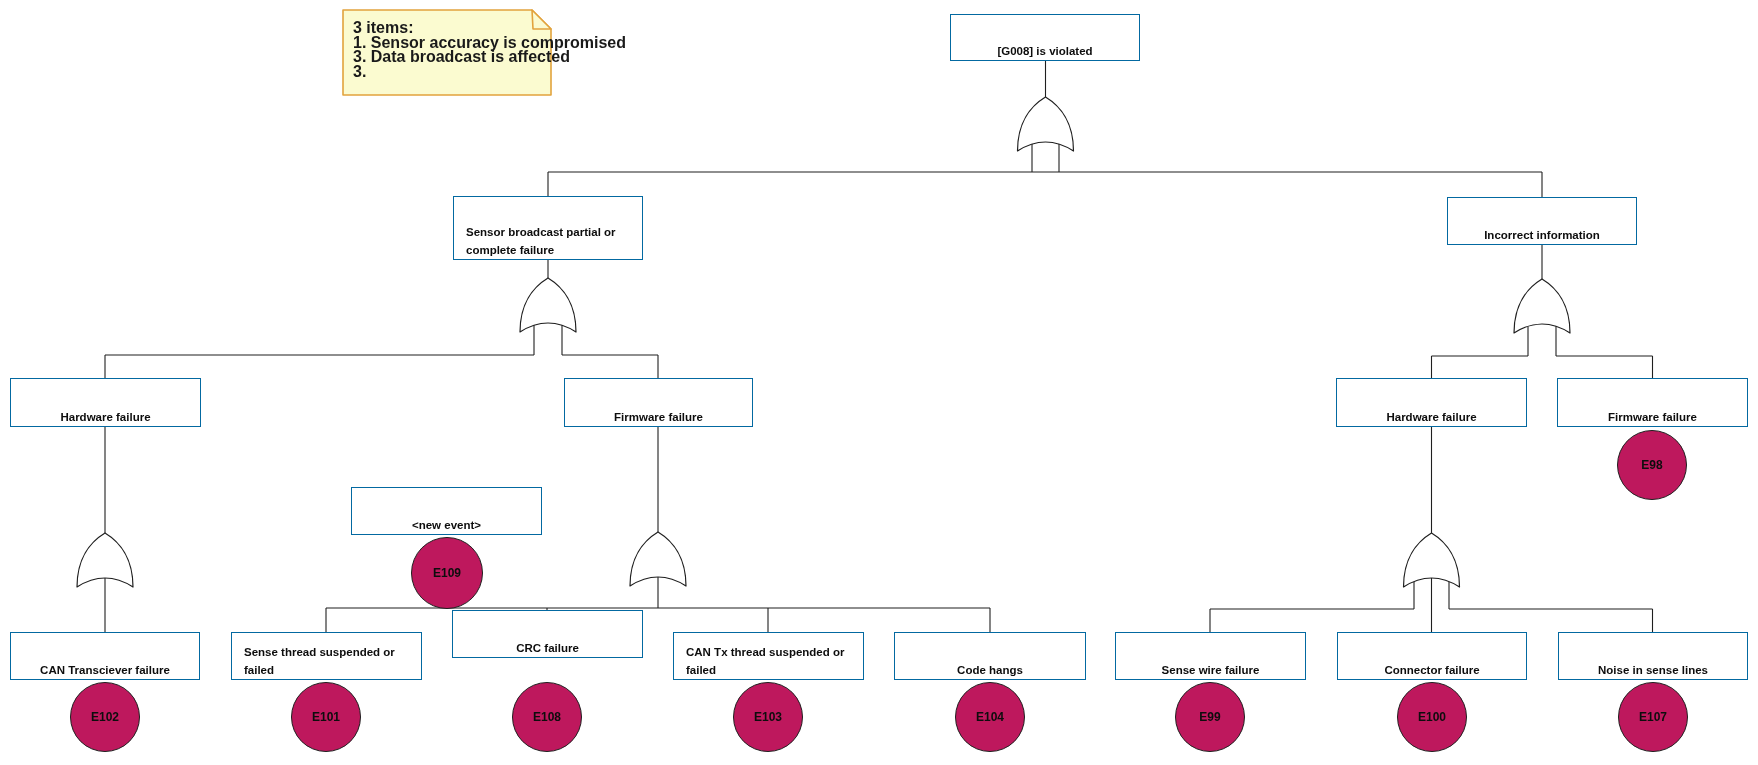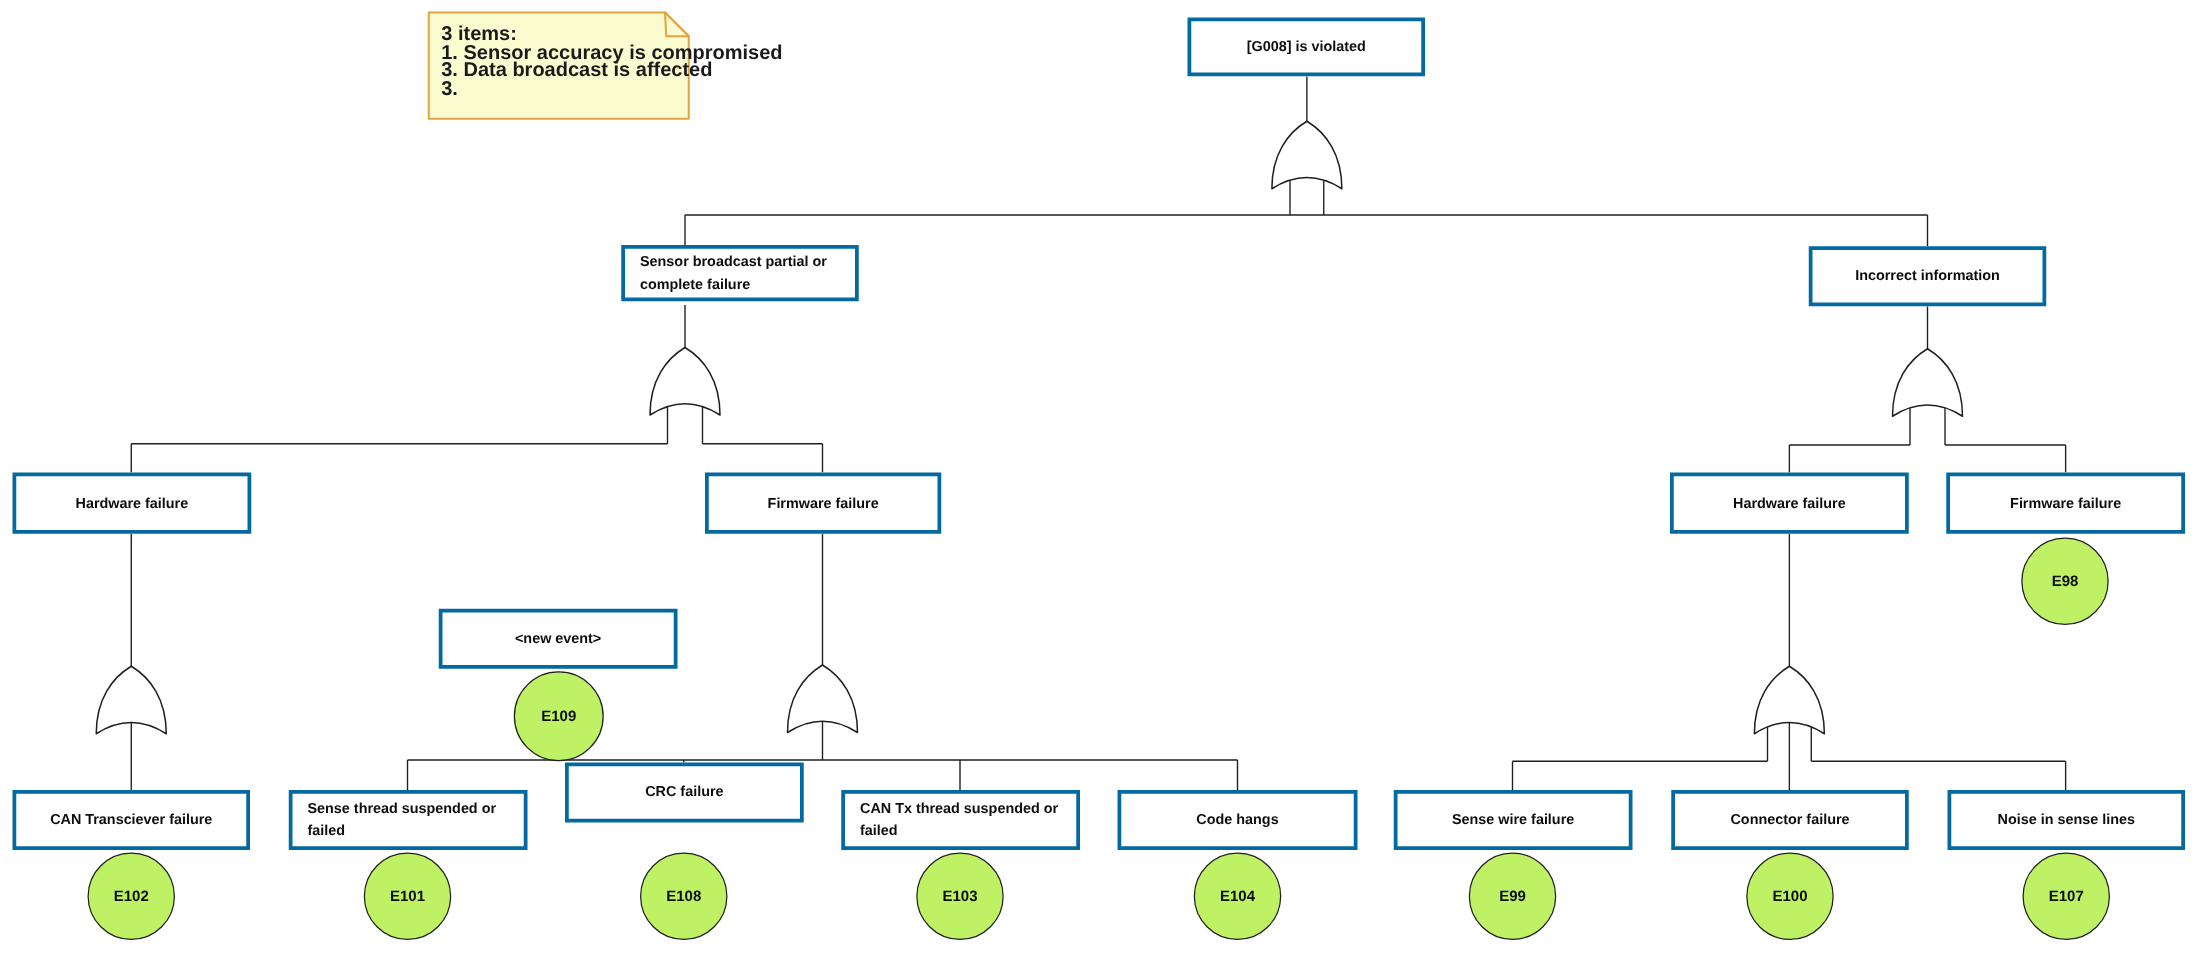--- a/index.html
+++ b/index.html
@@ -4,28 +4,28 @@
 <title>Fault Tree Diagram</title>
 <style>
   html,body{margin:0;padding:0;background:#ffffff;}
   #canvas{
     position:relative;width:1758px;height:765px;background:#ffffff;
     font-family:"Liberation Sans",sans-serif;overflow:hidden;
   }
   #wires{position:absolute;left:0;top:0;width:1758px;height:765px;}
   .event-box{
     position:absolute;box-sizing:border-box;background:#ffffff;
-    border:3px solid #0369a1;color:#0d0d0d;
-    display:flex;align-items:center;justify-content:center;
+    border:1px solid #0369a1;color:#0d0d0d;
+    display:flex;align-items:flex-end;justify-content:center;
     text-align:center;font-size:11.5px;font-weight:bold;line-height:18px;
     white-space:pre-line;
   }
   .event-box.align-left{justify-content:flex-start;text-align:left;padding:0 8px 0 12px;}
   .basic-event{
-    position:absolute;box-sizing:border-box;background:#bef264;
+    position:absolute;box-sizing:border-box;background:#be185d;
     border:1px solid #1f1f1f;border-radius:50%;color:#0d0d0d;
     display:flex;align-items:center;justify-content:center;
     font-size:12px;font-weight:bold;
   }
   #note-text{position:absolute;left:353px;top:21px;width:196px;}
   .note-line{
     font-size:16px;font-weight:bold;color:#1a1a1a;
     line-height:14.5px;white-space:nowrap;
   }
 </style>
@@ -82,21 +82,21 @@
         <path d="M 1431.5 533 C 1416.5 542 1403.5 559 1403.5 587 Q 1431.5 569 1459.5 587 C 1459.5 559 1446.5 542 1431.5 533 Z" fill="#FFFFFF" stroke="#1f1f1f" stroke-width="1.2" stroke-linejoin="round" id="gate-hardware-right"></path>
       </g>
     <g id="g-note">
         <path d="M343 10 L532 10 L551 29 L551 95 L343 95 Z" fill="#FBFBD0" stroke="#E2A33D" stroke-width="1.6" stroke-linejoin="round"></path>
         <path d="M532 10 L551 29 L533 29 Z" fill="#FBFBD0" stroke="#E2A33D" stroke-width="1.6" stroke-linejoin="round"></path>
       </g>
   </svg>
 
   <div id="nodes">
       <div class="event-box" style="left: 950px; top: 14px; width: 190px; height: 47px;"><span>[G008] is violated</span></div>
-      <div class="event-box align-left" style="left: 453px; top: 196px; width: 190px; height: 45px; margin-left: 44px;"><span>Sensor broadcast partial or
+      <div class="event-box align-left" style="left: 453px; top: 196px; width: 190px; height: 64px;"><span>Sensor broadcast partial or
 complete failure</span></div>
       <div class="event-box" style="left: 1447px; top: 197px; width: 190px; height: 48px;"><span>Incorrect information</span></div>
       <div class="event-box" style="left: 10px; top: 378px; width: 191px; height: 49px;"><span>Hardware failure</span></div>
       <div class="event-box" style="left: 564px; top: 378px; width: 189px; height: 49px;"><span>Firmware failure</span></div>
       <div class="event-box" style="left: 1336px; top: 378px; width: 191px; height: 49px;"><span>Hardware failure</span></div>
       <div class="event-box" style="left: 1557px; top: 378px; width: 191px; height: 49px;"><span>Firmware failure</span></div>
       <div class="event-box" style="left: 351px; top: 487px; width: 191px; height: 48px;"><span>&lt;new event&gt;</span></div>
       <div class="event-box" style="left: 10px; top: 632px; width: 190px; height: 48px;"><span>CAN Transciever failure</span></div>
       <div class="event-box align-left" style="left: 231px; top: 632px; width: 191px; height: 48px;"><span>Sense thread suspended or
 failed</span></div>

